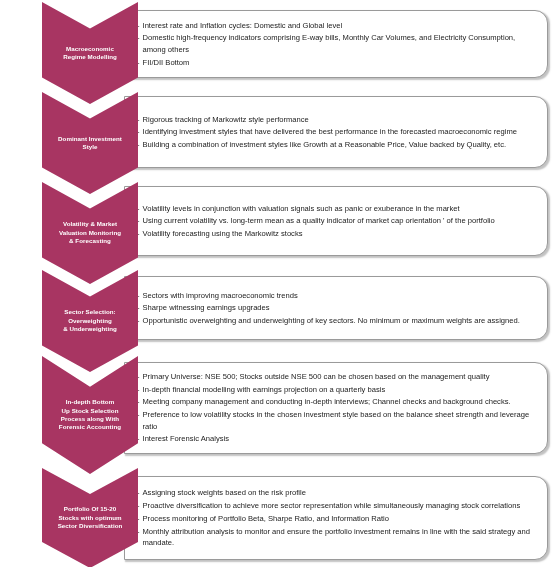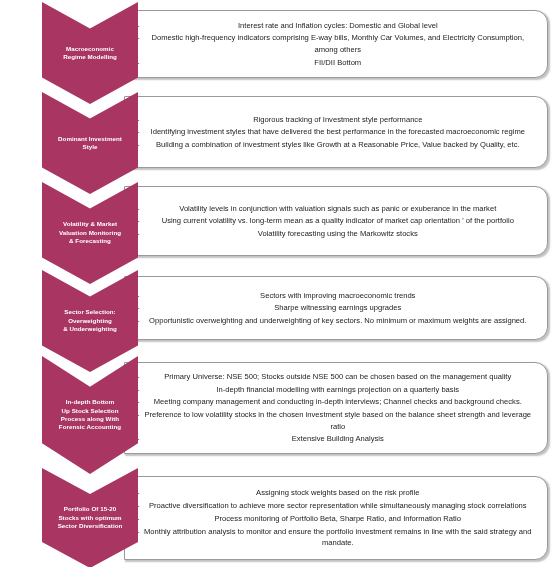--- a/index.html
+++ b/index.html
@@ -72,21 +72,20 @@
     align-items: flex-start;
     margin: 0.6px 0;
   }
   .bullet-dash {
     flex: 0 0 auto;
     margin-right: 3px;
     color: #1b1b1b;
   }
   .bullet-text {
     flex: 1 1 auto;
-    text-align: center;
   }
 </style>
 </head>
 <body>
 
 <div id="diagram">
     <div class="box" style="top: 10px; height: 68px;">
       <div class="bullet">
         <span class="bullet-dash">-</span>
         <span class="bullet-text">Interest rate and Inflation cycles: Domestic and Global level</span>
@@ -100,21 +99,21 @@
         <span class="bullet-text">FII/DII Bottom</span>
       </div>
     </div>
     <div class="chevron" style="top: 2px; height: 102px; background: rgb(168, 53, 98);">
       <div class="chevron-label" style="color: rgb(255, 255, 255);">Macroeconomic
 Regime Modelling</div>
     </div>
     <div class="box" style="top: 96px; height: 72px;">
       <div class="bullet">
         <span class="bullet-dash">-</span>
-        <span class="bullet-text">Rigorous tracking of Investment style performance</span>
+        <span class="bullet-text">Rigorous tracking of Markowitz style performance</span>
       </div>
       <div class="bullet">
         <span class="bullet-dash">-</span>
         <span class="bullet-text">Identifying investment styles that have delivered the best performance in the forecasted macroeconomic regime</span>
       </div>
       <div class="bullet">
         <span class="bullet-dash">-</span>
         <span class="bullet-text">Building a combination of investment styles like Growth at a Reasonable Price, Value backed by Quality, etc.</span>
       </div>
     </div>
@@ -172,21 +171,21 @@
       <div class="bullet">
         <span class="bullet-dash">-</span>
         <span class="bullet-text">Meeting company management and conducting in-depth interviews; Channel checks and background checks.</span>
       </div>
       <div class="bullet">
         <span class="bullet-dash">-</span>
         <span class="bullet-text">Preference to low volatility stocks in the chosen investment style based on the balance sheet strength and leverage ratio</span>
       </div>
       <div class="bullet">
         <span class="bullet-dash">-</span>
-        <span class="bullet-text">Extensive Building Analysis</span>
+        <span class="bullet-text">Interest Forensic Analysis</span>
       </div>
     </div>
     <div class="chevron" style="top: 356px; height: 118px; background: rgb(168, 53, 98);">
       <div class="chevron-label" style="color: rgb(255, 255, 255);">In-depth Bottom
 Up Stock Selection
 Process along With
 Forensic Accounting</div>
     </div>
     <div class="box" style="top: 476px; height: 84px;">
       <div class="bullet">

